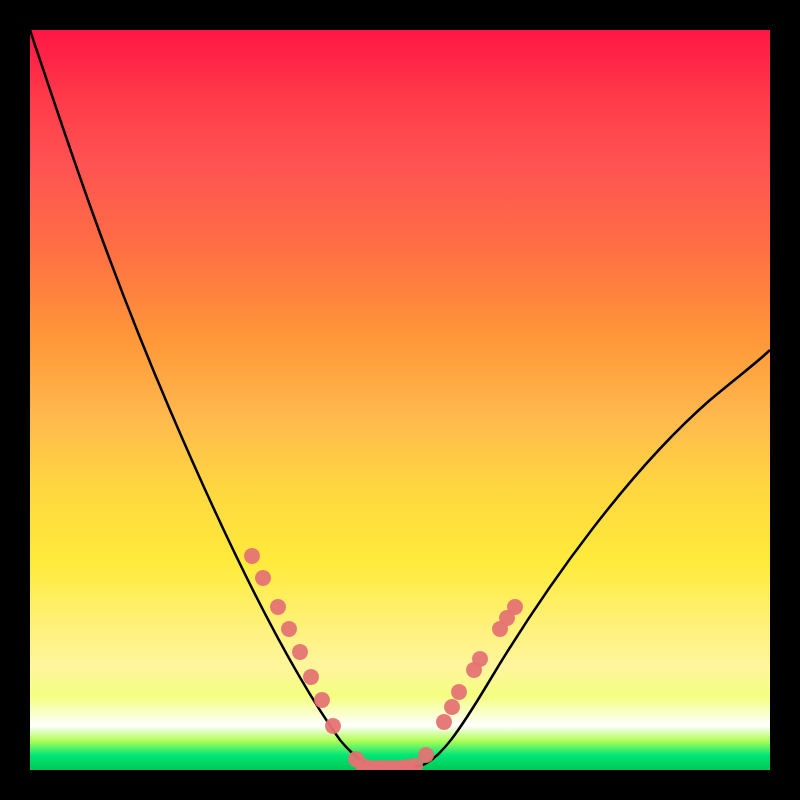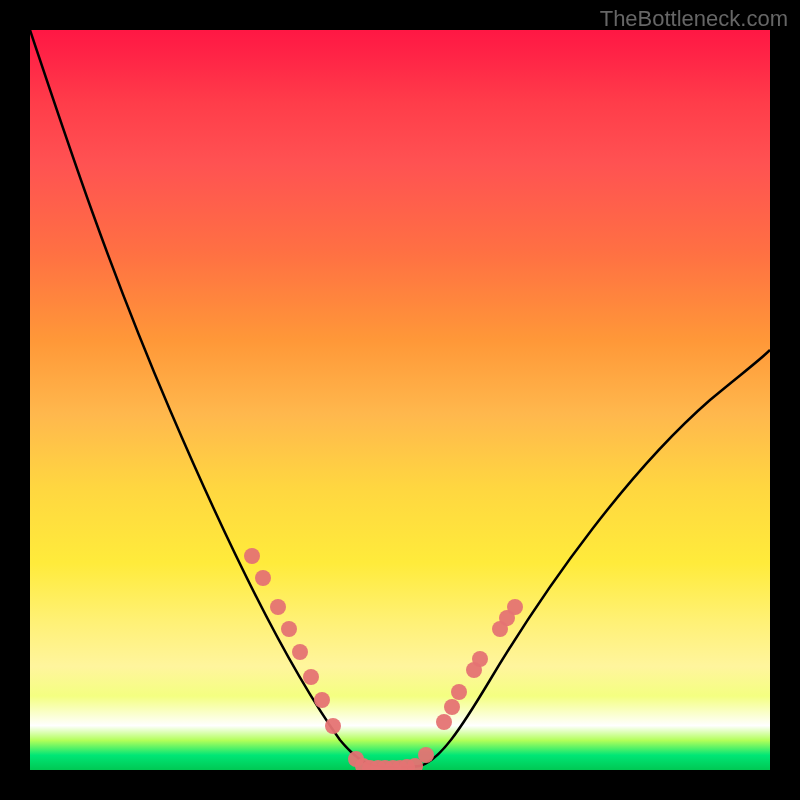--- a/index.html
+++ b/index.html
@@ -63,21 +63,20 @@
 }
 .data-point {
   fill: #e57373;
   opacity: 0.95;
 }
 </style>
 </head>
 <body>
 
 <div class="chart-container">
-  <div class="watermark">TheBottleneck.com</div>
   <div class="plot-area">
     <svg class="curves" viewBox="0 0 740 740">
       <path class="curve-line" d="M 0 0
                C 40 120, 80 240, 140 380
                C 200 520, 260 640, 310 710
                C 325 728, 335 734, 345 736"></path>
       <path class="curve-line" d="M 345 736
                C 360 738, 375 738, 390 736"></path>
       <path class="curve-line" d="M 390 736
                C 410 730, 430 700, 460 650

